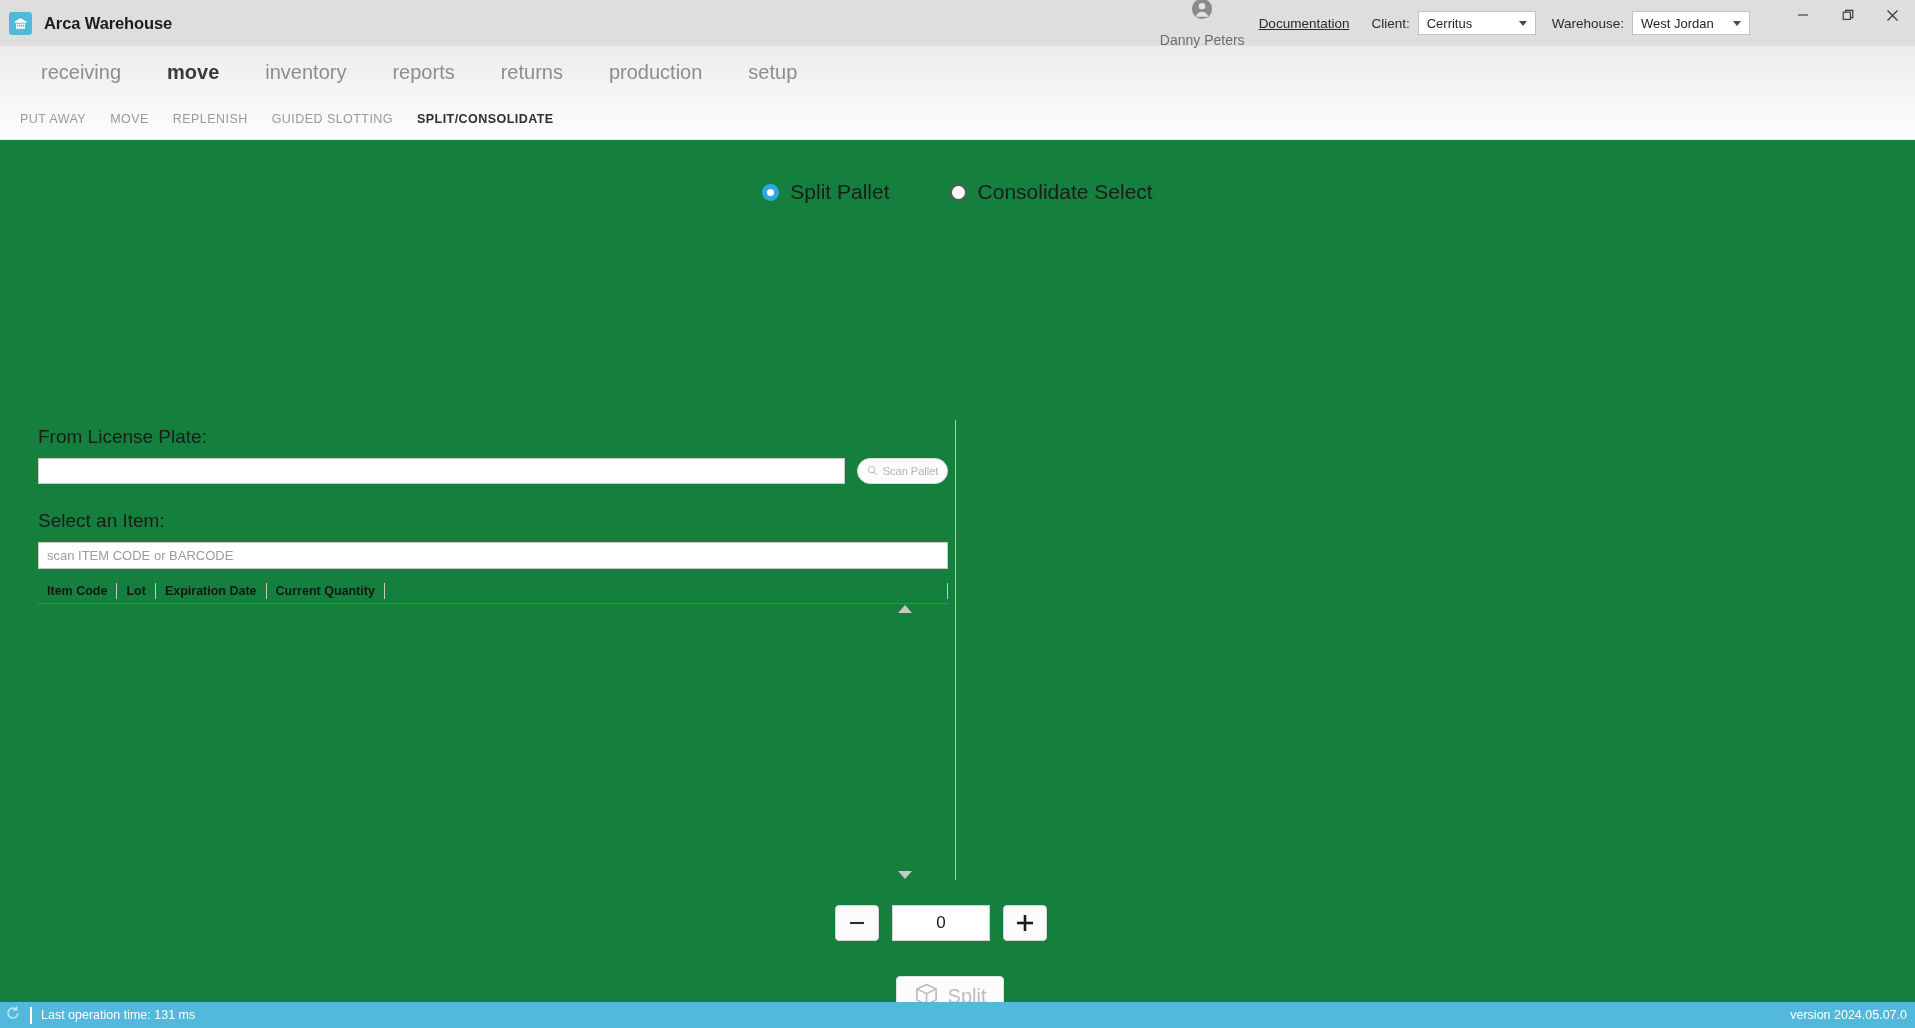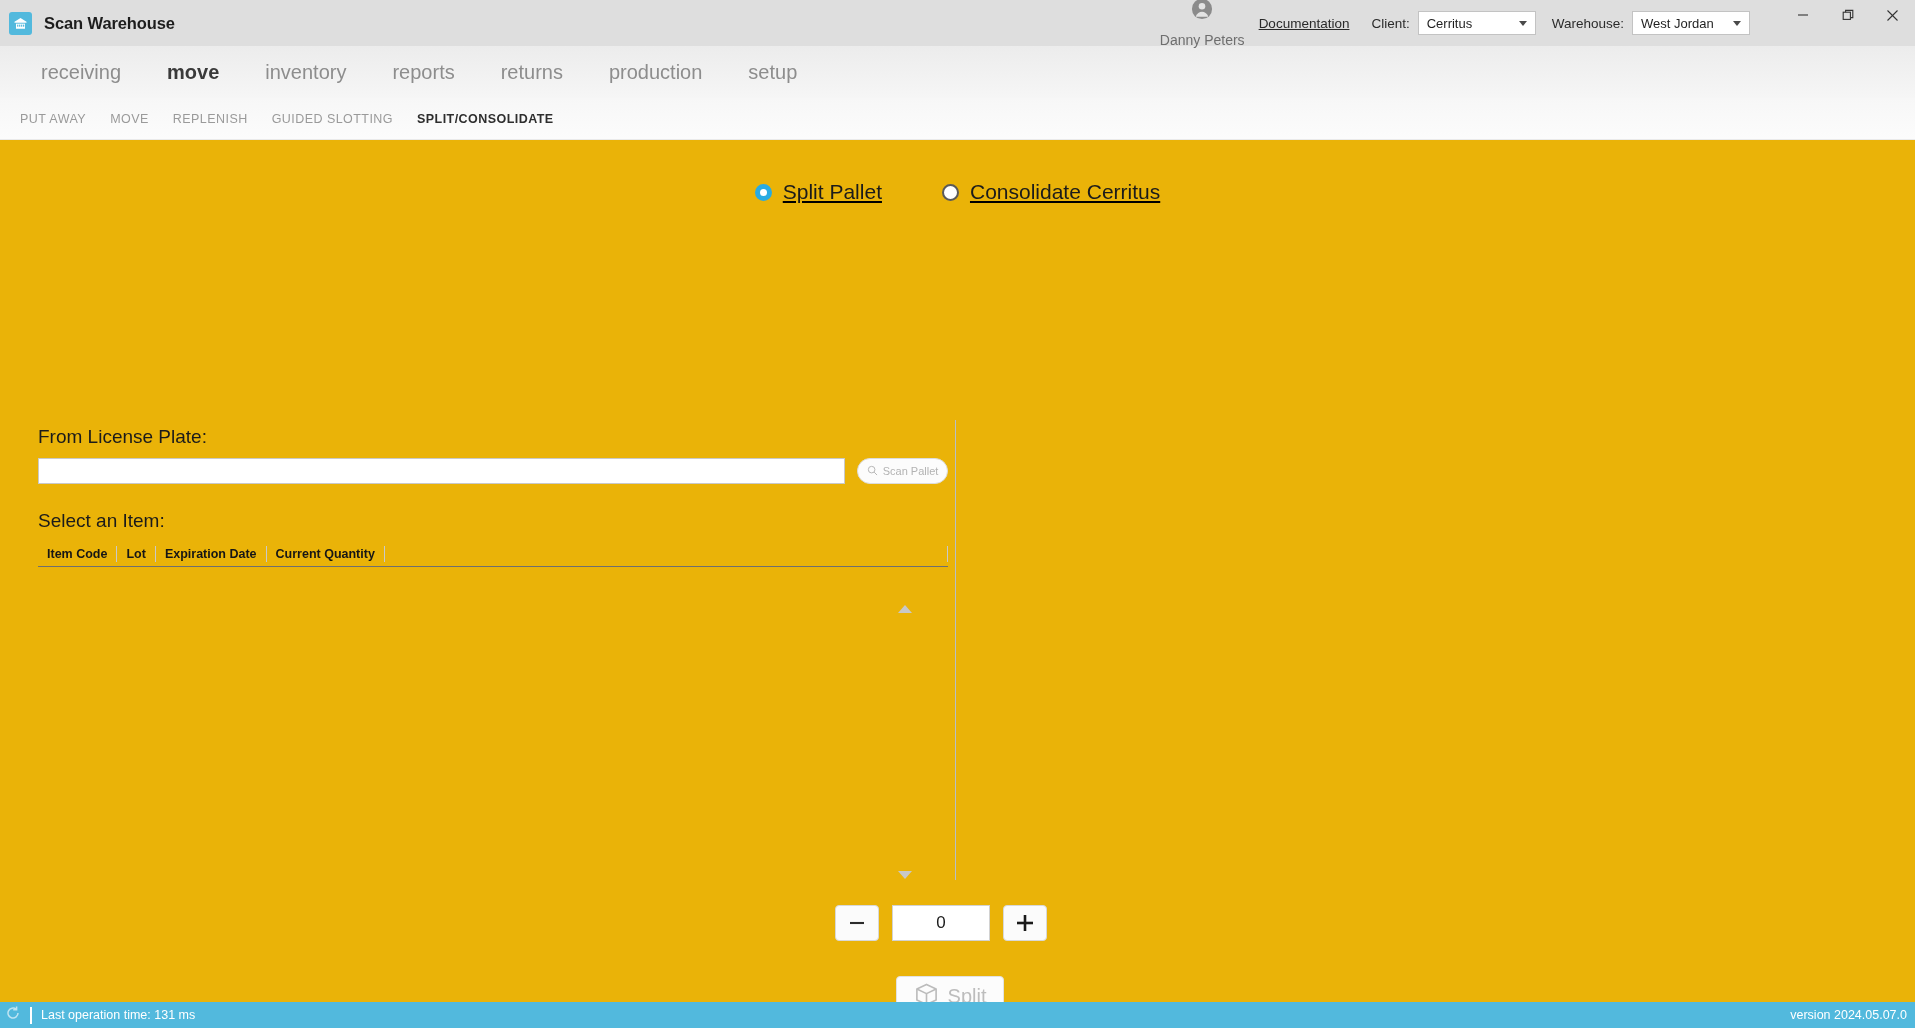--- a/index.html
+++ b/index.html
@@ -142,22 +142,21 @@
   }
   .subnav-item.active {
     color: #2e2e2e;
     font-weight: 700;
   }
 
   
   .content {
     position: relative;
     height: calc(1028px - 46px - 52px - 42px - 26px);
-    background: #eab308;
-    text-decoration: underline;
+    background: #15803d;
   }
 
   .mode-row {
     display: flex;
     justify-content: center;
     align-items: center;
     gap: 60px;
     padding-top: 40px;
   }
   .radio-opt {
@@ -378,21 +377,21 @@
     <svg width="15" height="15" viewBox="0 0 16 16" aria-hidden="true">
       <path d="M1.6 6.2 L8 2.2 L14.4 6.2 L14.4 7.3 L1.6 7.3 Z" fill="#ffffff"></path>
       <rect x="3.2" y="8.2" width="9.6" height="5.4" fill="#ffffff"></rect>
       <rect x="4.4" y="9.2" width="1.3" height="2.2" fill="#52b9dd"></rect>
       <rect x="6.5" y="9.2" width="1.3" height="2.2" fill="#52b9dd"></rect>
       <rect x="8.6" y="9.2" width="1.3" height="2.2" fill="#52b9dd"></rect>
       <rect x="10.7" y="9.2" width="1.3" height="2.2" fill="#52b9dd"></rect>
     </svg>
   </div>
 
-  <div class="app-title">Scan Warehouse</div>
+  <div class="app-title">Arca Warehouse</div>
 
   <div class="titlebar-right">
 
     <div class="user-block">
       <span class="avatar-icon">
         <svg width="22" height="22" viewBox="0 0 24 24" aria-hidden="true">
           <circle cx="12" cy="12" r="11" fill="#8b8b8b"></circle>
           <circle cx="12" cy="9" r="3.6" fill="#e3e3e3"></circle>
           <path d="M5 20.5 c1.4-4 4.3-5.6 7-5.6 s5.6 1.6 7 5.6 Z" fill="#e3e3e3"></path>
         </svg>
@@ -456,21 +455,21 @@
 
 <div class="content">
 
   <div class="mode-row">
     <div class="radio-opt">
       <span class="radio-ring on"></span>
       <span class="radio-label">Split Pallet</span>
     </div>
     <div class="radio-opt">
       <span class="radio-ring"></span>
-      <span class="radio-label">Consolidate Cerritus</span>
+      <span class="radio-label">Consolidate Select</span>
     </div>
   </div>
 
   <div class="panel-left">
 
     <div class="section-label">From License Plate:</div>
 
     <div class="lp-row">
       <input class="lp-input" type="text" value="" style="">
       <div class="scan-btn">
@@ -479,20 +478,21 @@
             <circle cx="5.9" cy="5.9" r="4.2" fill="none" stroke="#b3b3b3" stroke-width="1.2"></circle>
             <line x1="9.1" y1="9.1" x2="12.8" y2="12.8" stroke="#b3b3b3" stroke-width="1.2"></line>
           </svg>
         </span>
         <span class="scan-btn-text">Scan Pallet</span>
       </div>
     </div>
 
     <div class="section-label item-label">Select an Item:</div>
 
+    <input class="item-input" type="text" placeholder="scan ITEM CODE or BARCODE" style="">
 
     <div class="grid-head">
       <div class="gh-cell">Item Code</div>
       <div class="gh-cell">Lot</div>
       <div class="gh-cell">Expiration Date</div>
       <div class="gh-cell">Current Quantity</div>
       <div class="gh-cell"></div>
     </div>
 
     <div></div>

